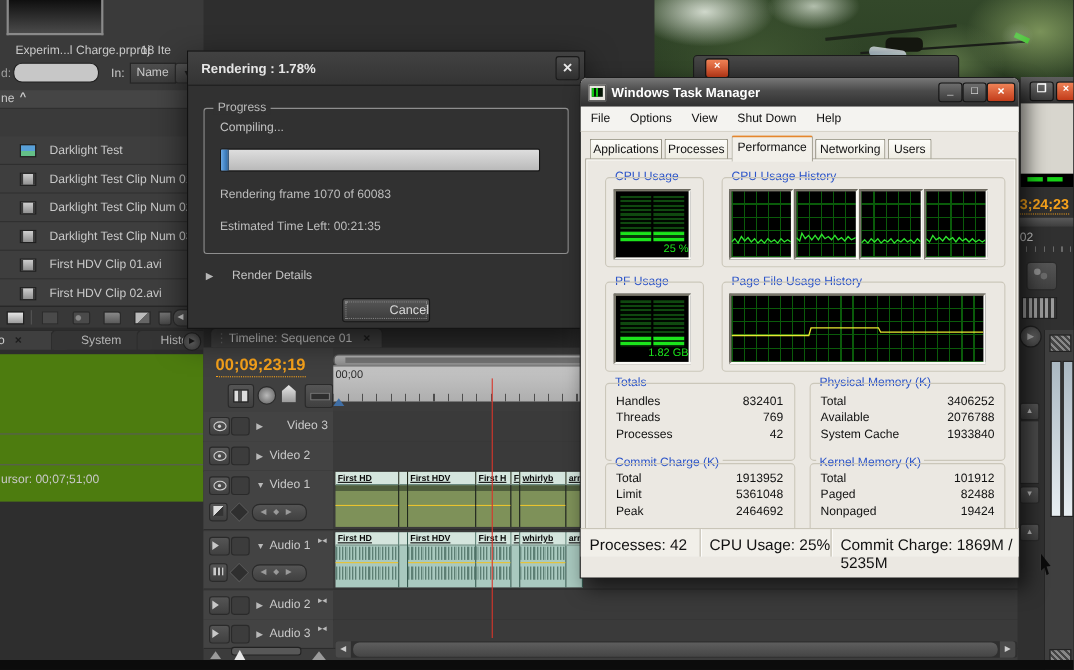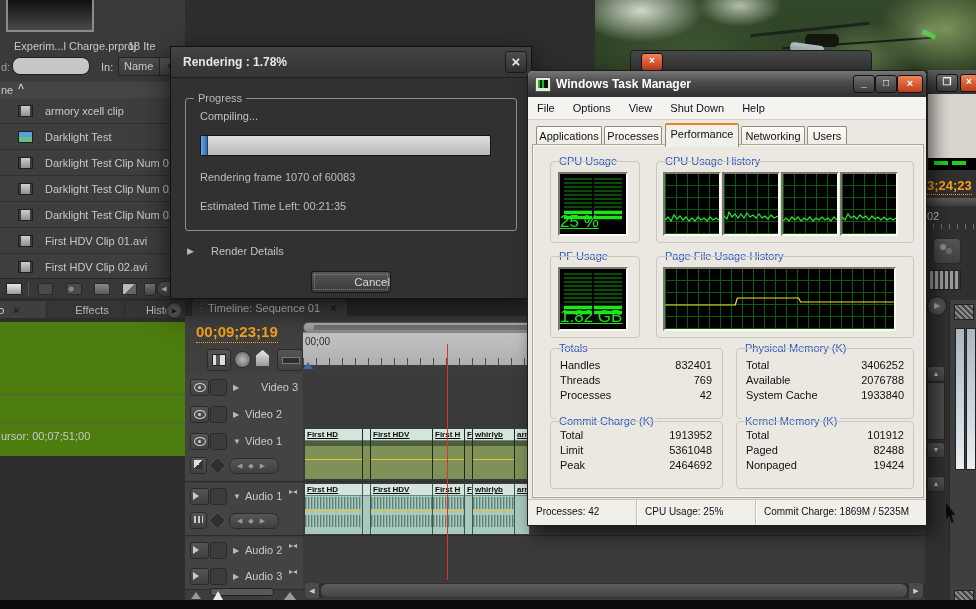--- a/index.html
+++ b/index.html
@@ -62,27 +62,27 @@
   .led,.pane{background:#000;border-style:solid;border-width:2px;border-color:#7a776b #fbfaf6 #fbfaf6 #7a776b;}
   .pane{background-color:#000;background-image:
       repeating-linear-gradient(90deg,#0a5a0a 0 1px,transparent 1px 11px),
       repeating-linear-gradient(0deg,#0a5a0a 0 1px,transparent 1px 12px);}
   .ledcol{position:absolute;top:6%;bottom:26%;width:42%;
       background:
         linear-gradient(180deg,rgba(0,0,0,0) 0 62%,rgba(0,0,0,0) 62%),
         repeating-linear-gradient(180deg,rgba(40,190,40,.38) 0 2px,rgba(0,40,0,.2) 2px 4px);}
   .ledlit{position:absolute;width:42%;height:14%;top:62%;
       background:repeating-linear-gradient(180deg,#1ce51c 0 3px,#073807 3px 5px);}
-  .ledtxt{position:absolute;left:0;right:0;bottom:2px;text-align:left;color:#1ce51c;font-size:17px;text-decoration:underline;}
+  .ledtxt{position:absolute;left:0;right:0;bottom:2px;text-align:right;color:#1ce51c;font-size:10px;}
   polyline{fill:none;stroke-width:1.2;}
   .cputrace{stroke:#2ee52e;} .pftrace{stroke:#e8e832;}
   .xrow{position:absolute;color:#111;font-size:11px;}
   .xval{position:absolute;color:#111;font-size:11px;text-align:right;}
-  .statbar{position:absolute;left:0;right:0;bottom:0;height:25px;background:#f1efe9;border-top:1px solid #c9c5b8;
-      display:flex;color:#111;font-size:10px;}
+  .statbar{position:absolute;left:0;right:0;bottom:19px;height:25px;background:#f1efe9;border-top:1px solid #c9c5b8;
+      display:flex;color:#111;font-size:14px;}
   .statcell{border-right:1px solid #c2beb1;box-shadow:1px 0 0 #fff;padding:6px 0 0 8px;}
   
   .orange{color:#f7a21b;} .dotted-u{border-bottom:1px dotted #f7a21b;padding-bottom:1px;}
   .cursor{width:13px;height:20px;background:#0a0a0a;filter:drop-shadow(0 0 1px #e8e8e8);
       clip-path:polygon(0 0,0 80%,28% 64%,42% 100%,58% 93%,42% 60%,70% 58%);}
 </style>
 </head>
 <body>
 
 <div id="stage">
@@ -120,24 +120,20 @@
     <div class="ab t" style="left:101px;top:61px;">In:</div>
     <div class="ab" style="left:118px;top:57px;width:40px;height:17px;background:linear-gradient(#4e4e4e,#3c3c3c);border:1px solid #242424;">
       <span class="t" style="position:absolute;left:5px;top:2px;">Name</span>
     </div>
     <div class="ab btn-sm" style="left:159px;top:57px;width:20px;height:17px;color:#1d1d1d;font-size:8px;text-align:center;line-height:17px;">▼</div>
     <div class="ab row-sep" style="left:0;top:82px;width:185px;height:16px;background:#454545;">
       <span class="t" style="position:absolute;left:1px;top:2px;">ne</span>
       <span style="position:absolute;left:18px;top:1px;color:#d0d0d0;font:bold 10px/12px 'Liberation Sans',sans-serif;">^</span>
     </div>
 
-    <div class="ab row-sep" style="left:0;top:98px;width:185px;height:25px;background:#3e3e3e;">
-      <span class="ab clipicon" style="left:18px;top:7px;"></span>
-      <span class="ab t" style="left:45px;top:7px;">armory xcell clip</span>
-      </div>
     <div class="ab row-sep" style="left:0;top:124px;width:185px;height:25px;background:#3e3e3e;">
       <span class="ab seqicon" style="left:18px;top:7px;"></span>
       <span class="ab t" style="left:45px;top:7px;">Darklight Test</span>
       </div>
     <div class="ab row-sep" style="left:0;top:150px;width:185px;height:25px;background:#3e3e3e;">
       <span class="ab clipicon" style="left:18px;top:7px;"></span>
       <span class="ab t" style="left:45px;top:7px;">Darklight Test Clip Num 01.</span>
       </div>
     <div class="ab row-sep" style="left:0;top:176px;width:185px;height:25px;background:#3e3e3e;">
       <span class="ab clipicon" style="left:18px;top:7px;"></span>
@@ -168,21 +164,21 @@
       <div class="ab btn-sm" style="left:170px;top:2px;width:12px;height:14px;border-radius:0 7px 7px 0;color:#ccc;font-size:7px;text-align:center;line-height:14px;">▶</div>
     </div>
   </div>
 
   <div class="ab" style="left:0;top:298px;width:185px;height:158px;background:#333;">
     <div class="ab" style="left:0;top:0;width:185px;height:24px;background:#2d2d2d;">
       <div class="ptab ab" style="left:-22px;top:2px;width:62px;">
         <span>nfo</span>
         <span style="color:#1d1d1d;font-weight:bold;margin-left:6px;">×</span></div>
       <div class="ptab dim ab" style="left:46px;top:2px;width:70px;text-align:center;">
-        <span>Effects</span></div>
+        <span>System</span></div>
       <div class="ptab dim ab" style="left:124px;top:2px;width:56px;text-align:center;">
         <span>History</span></div>
       <div class="ab" style="left:166px;top:4px;width:15px;height:15px;border-radius:50%;background:radial-gradient(#6a6a6a,#3a3a3a);border:1px solid #222;color:#1a1a1a;font-size:7px;text-align:center;line-height:15px;">▶</div>
     </div>
     <div class="ab" style="left:0;top:24px;width:185px;height:134px;background:#4d7c0f;">
       <div class="ab" style="left:0;top:72px;width:185px;height:1px;background:#5a5a5a;"></div>
       <div class="ab" style="left:0;top:100px;width:185px;height:1px;background:#5a5a5a;"></div>
       <span class="ab t" style="left:1px;top:108px;">ursor:  00;07;51;00</span>
     </div>
   </div>

